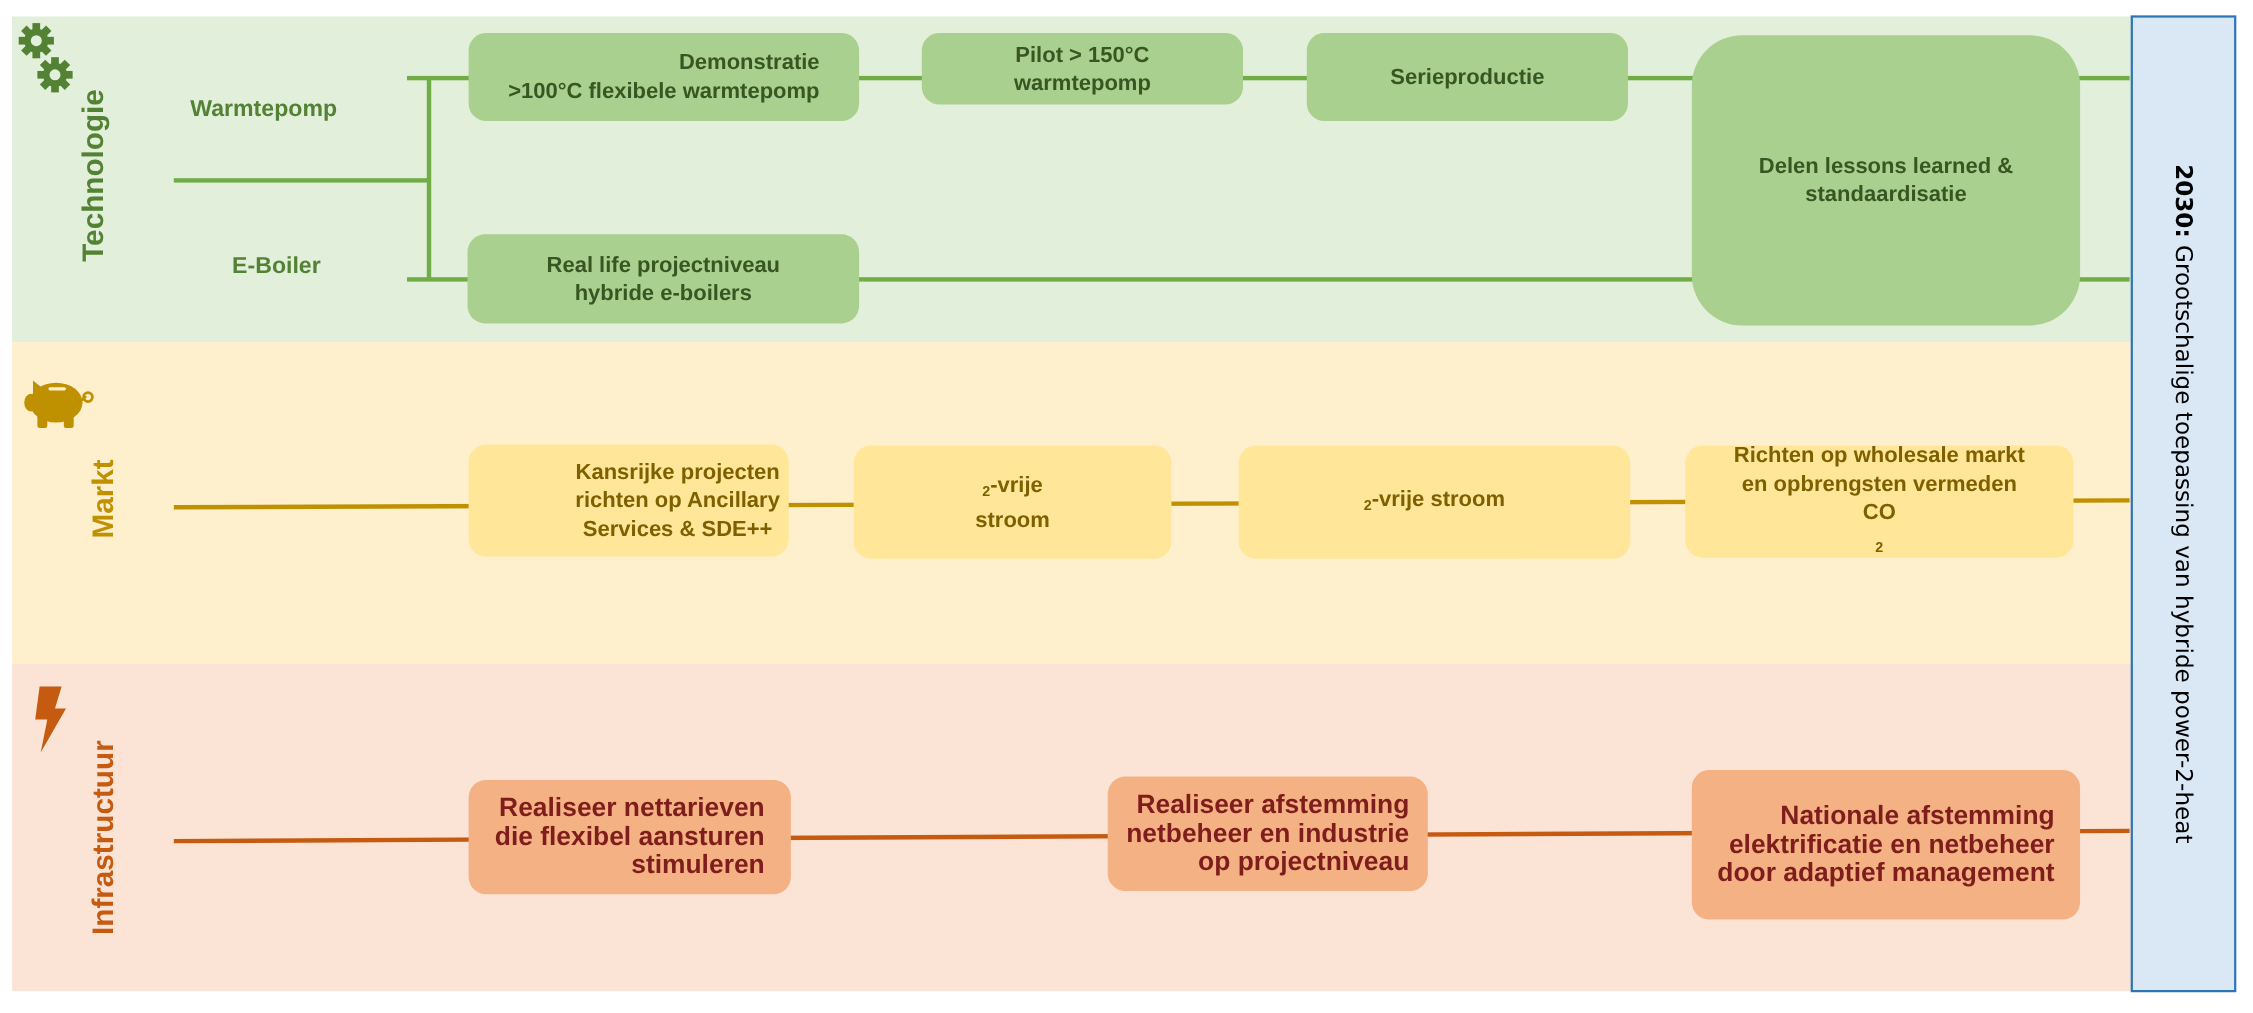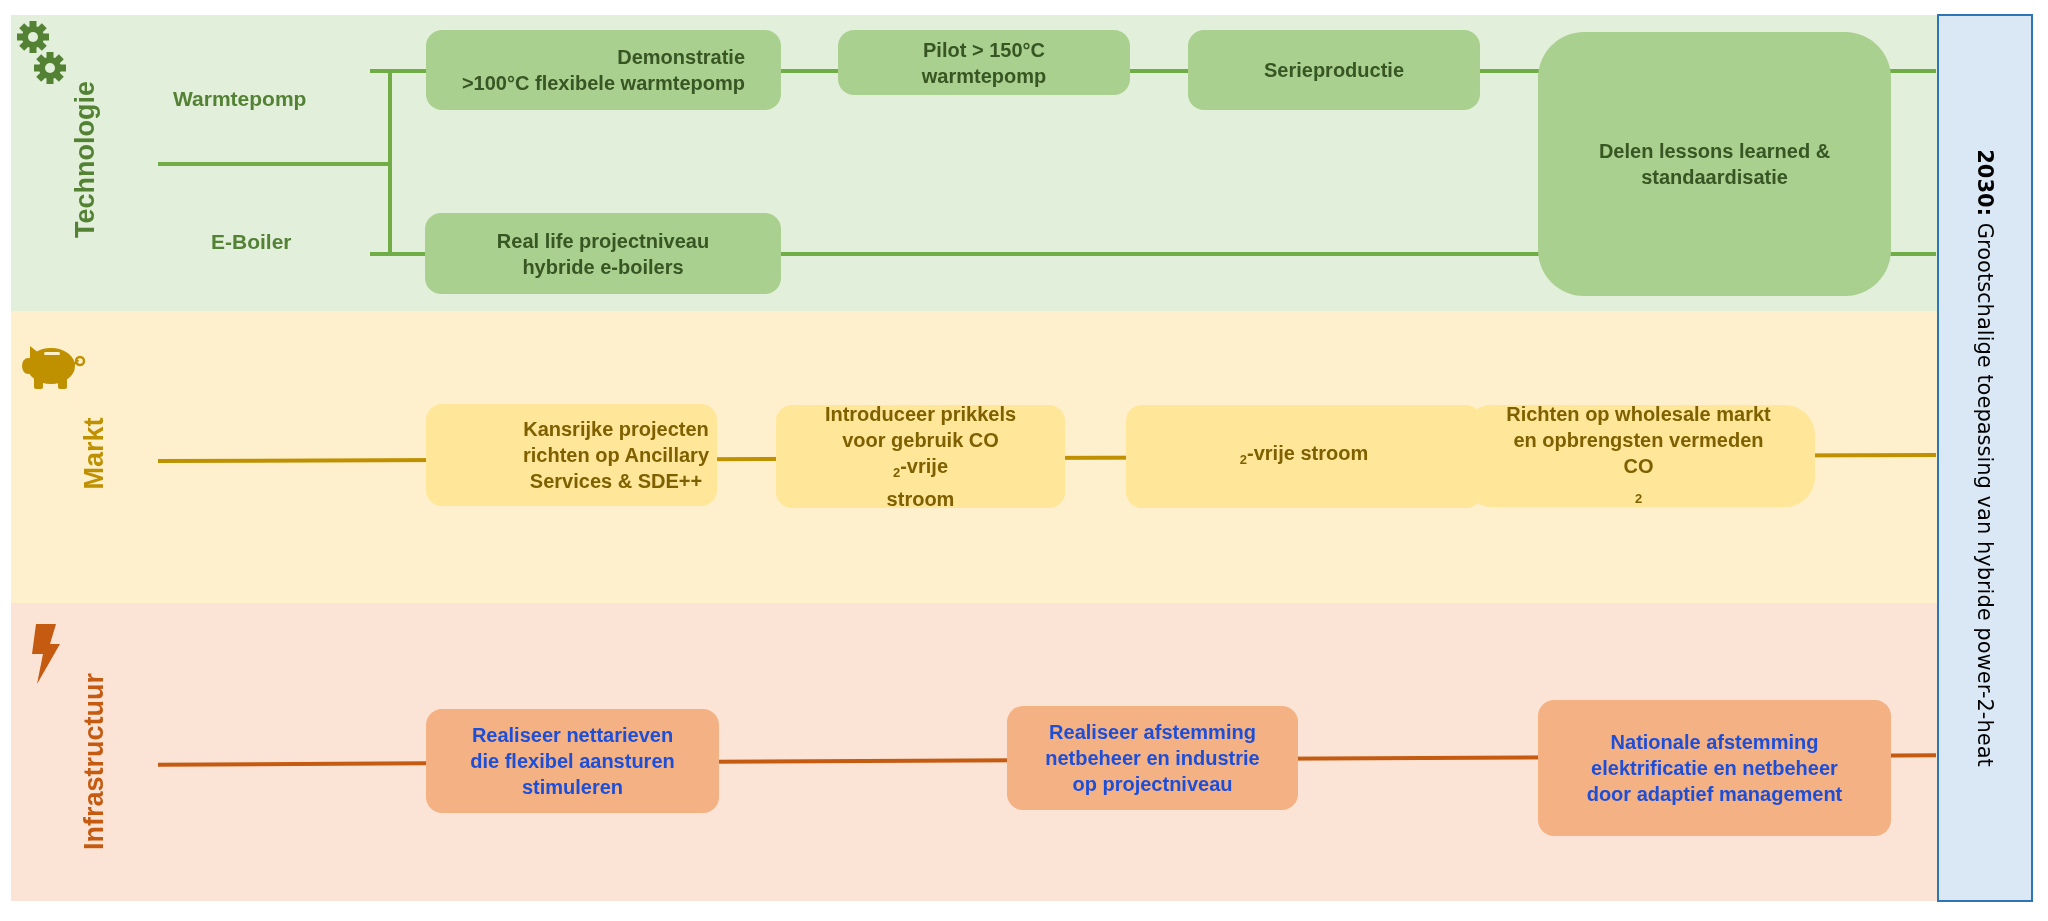--- a/index.html
+++ b/index.html
@@ -14,21 +14,21 @@
 
   .line { position:absolute; }
   .g-line { background:#70ad47; }
   .y-line { background:#bf9000; }
   .o-line { background:#c55a11; }
 
   .box { position:absolute; border-radius:16px; display:flex; align-items:center; justify-content:center; text-align:center; font-weight:bold; line-height:26px; box-sizing:border-box; padding:0 8px; }
   .box span { display:block; white-space:pre-line; }
   .g-box { background:#a9d08e; color:#375623; font-size:20px; }
   .y-box { background:#ffe699; color:#7f6000; font-size:20px; }
-  .o-box { background:#f4b183; color:#1d4ed8; font-size:20px; }
+  .o-box { background:#f4b183; color:#7f1d1d; font-size:24px;text-align:right; }
   .sub { font-size:13px; vertical-align:-4px; }
 
   .goal { position:absolute; left:1937px; top:14px; width:96px; height:888px; background:#dae8f6; border:2px solid #2e75b6; box-sizing:border-box; }
   .goal-text { position:absolute; left:50%; top:50%; transform:translate(-50%,-50%) rotate(90deg); white-space:nowrap; font-family:"DejaVu Sans", sans-serif; font-size:21px; color:#000; }
   .goal-text b { font-weight:bold; }
   .icon { position:absolute; }
 </style>
 </head>
 <body>
 
@@ -111,28 +111,27 @@
 <div class="lane-title" style="color:#bf9000;left:44px;top:438px;width:100px;">Markt</div>
 
 <div class="line y-line" style="left:158px;top:456px;width:1778px;height:4px;transform:rotate(-0.2deg);"></div>
 
 <div class="box y-box" style="left:426px;top:404px;width:291px;height:102px;justify-content:flex-end;">
     <span>Kansrijke projecten
 richten op Ancillary
 Services &amp; SDE++</span>
   </div>
 <div class="box y-box" style="left:776px;top:405px;width:289px;height:103px;">
-    <span><span>Introduceer prikkels
-voor gebruik CO</span><span class="sub" style="display:inline">2</span><span style="display:inline;white-space:pre-line">-vrije
+    <span><span class="sub" style="display:inline">2</span><span style="display:inline;white-space:pre-line">-vrije
 stroom</span></span>
   </div>
 <div class="box y-box" style="left:1126px;top:405px;width:356px;height:103px;">
     <span><span class="sub" style="display:inline">2</span><span style="display:inline;white-space:pre-line">-vrije stroom</span></span>
   </div>
-<div class="box y-box" style="left:1462px;top:405px;width:353px;height:102px;border-radius:30px;">
+<div class="box y-box" style="left:1532px;top:405px;width:353px;height:102px;">
     <span><span>Richten op wholesale markt
 en opbrengsten vermeden
 CO</span><span class="sub" style="display:inline">2</span></span>
   </div>
 
 <svg class="icon" style="left:30px;top:622px;" width="32" height="62" viewBox="0 0 32 62">
   <polygon points="6,2 26,2 20,22 30,22 7,62 13,32 2,32" fill="#c55a11"></polygon>
 </svg>
 <div class="lane-title" style="color:#c55a11;left:-16px;top:746px;width:220px;">Infrastructuur</div>
 

